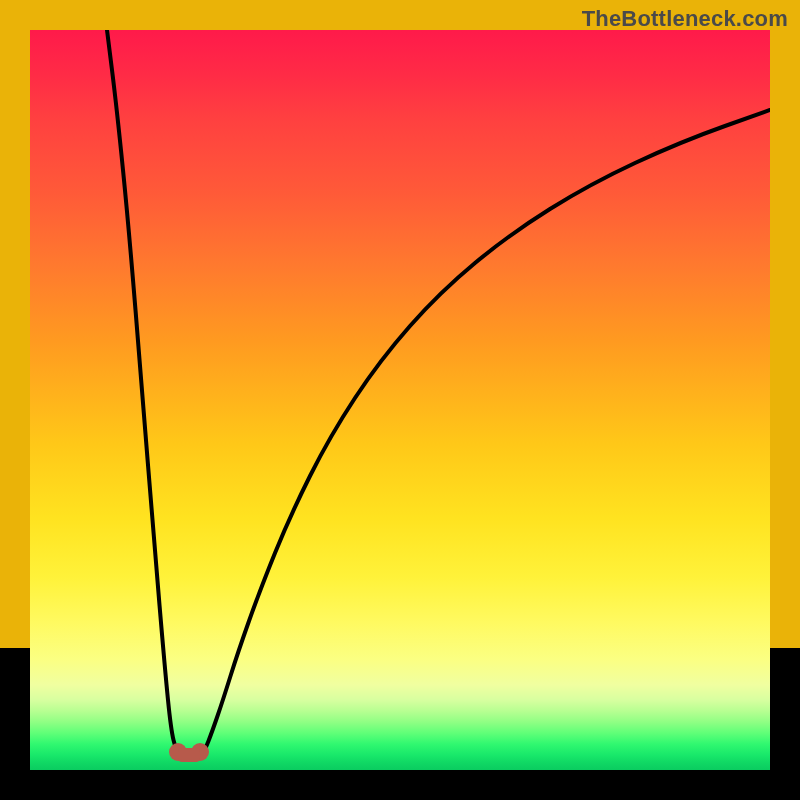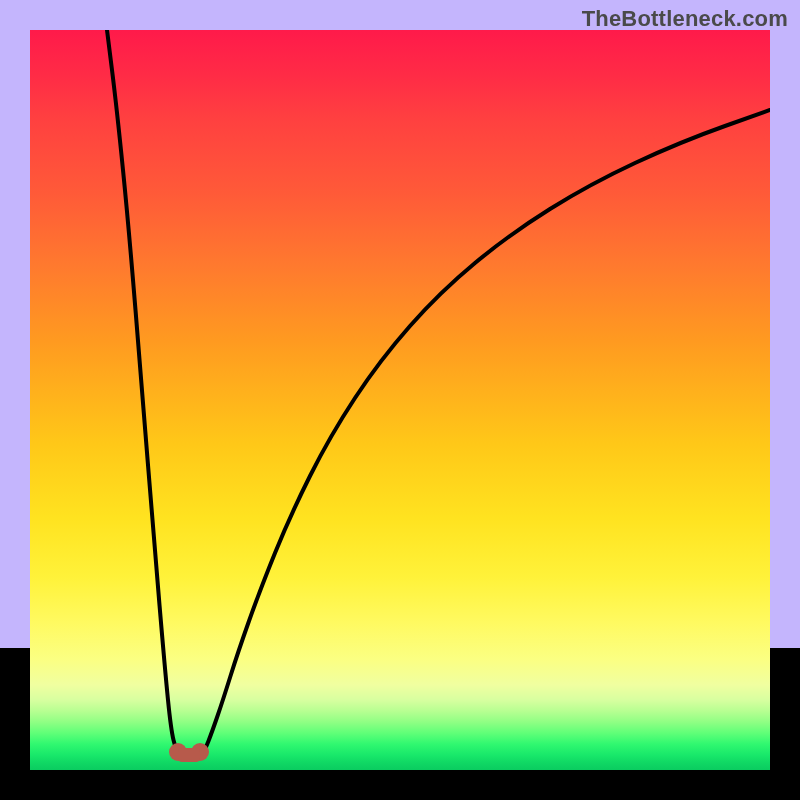--- a/index.html
+++ b/index.html
@@ -10,21 +10,21 @@
     background: #000;
     overflow: hidden;
     font-family: Arial, Helvetica, sans-serif;
   }
   .frame {
     position: absolute;
     left: 0;
     top: 0;
     width: 800px;
     height: 648px;
-    background: #c4b5fd;
+    background: #eab308;
   }
   .plot-area {
     position: absolute;
     left: 30px;
     top: 30px;
     width: 740px;
     height: 740px;
     overflow: hidden;
   }
   .gradient {

